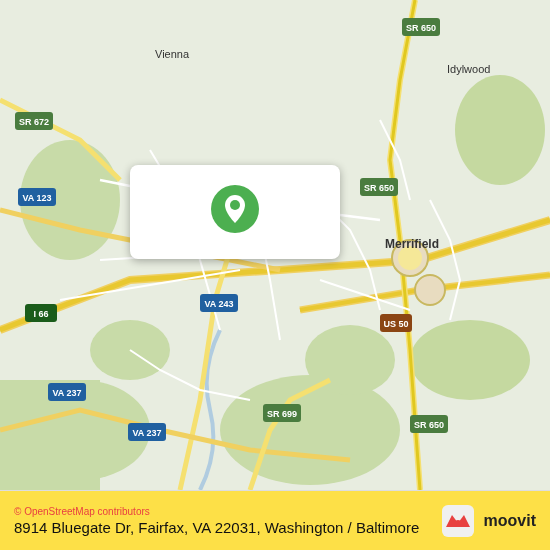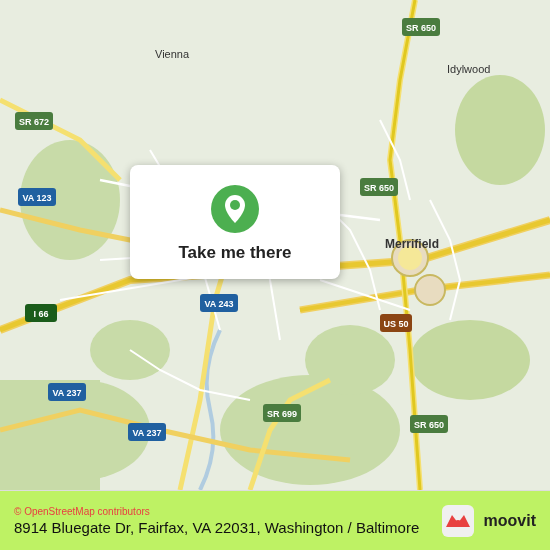--- a/index.html
+++ b/index.html
@@ -51,21 +51,21 @@
       font-size: 17px;
       font-weight: 600;
       color: #222;
       text-align: center;
     }
 
     
     #bottom-bar {
       width: 550px;
       height: 60px;
-      background: #bef264;
+      background: #fde047;
       display: flex;
       align-items: center;
       justify-content: space-between;
       padding: 6px 14px;
       border-top: 1px solid #ddd;
     }
 
     #bottom-left {
       display: flex;
       flex-direction: column;
@@ -205,21 +205,20 @@
   </svg>
 
   
   <div id="take-me-there-card">
 
     <svg id="pin-icon" viewBox="0 0 48 48" xmlns="http://www.w3.org/2000/svg">
       <circle cx="24" cy="24" r="24" fill="#4CAF50"></circle>
       <path d="M24 10 C18 10 14 15 14 20 C14 28 24 38 24 38 C24 38 34 28 34 20 C34 15 30 10 24 10Z" fill="white"></path>
       <circle cx="24" cy="20" r="5" fill="#4CAF50"></circle>
     </svg>
-    <span id="take-me-there-label">Take me there</span>
   </div>
 </div>
 
 <div id="bottom-bar">
   <div id="bottom-left">
     <div id="copyright-text">
       <span>© </span><span style="color:#e84040">OpenStreetMap</span><span> contributors</span>
     </div>
     <div id="address-text">
       <span>8914 Bluegate Dr, Fairfax, VA 22031, Washington /</span>

